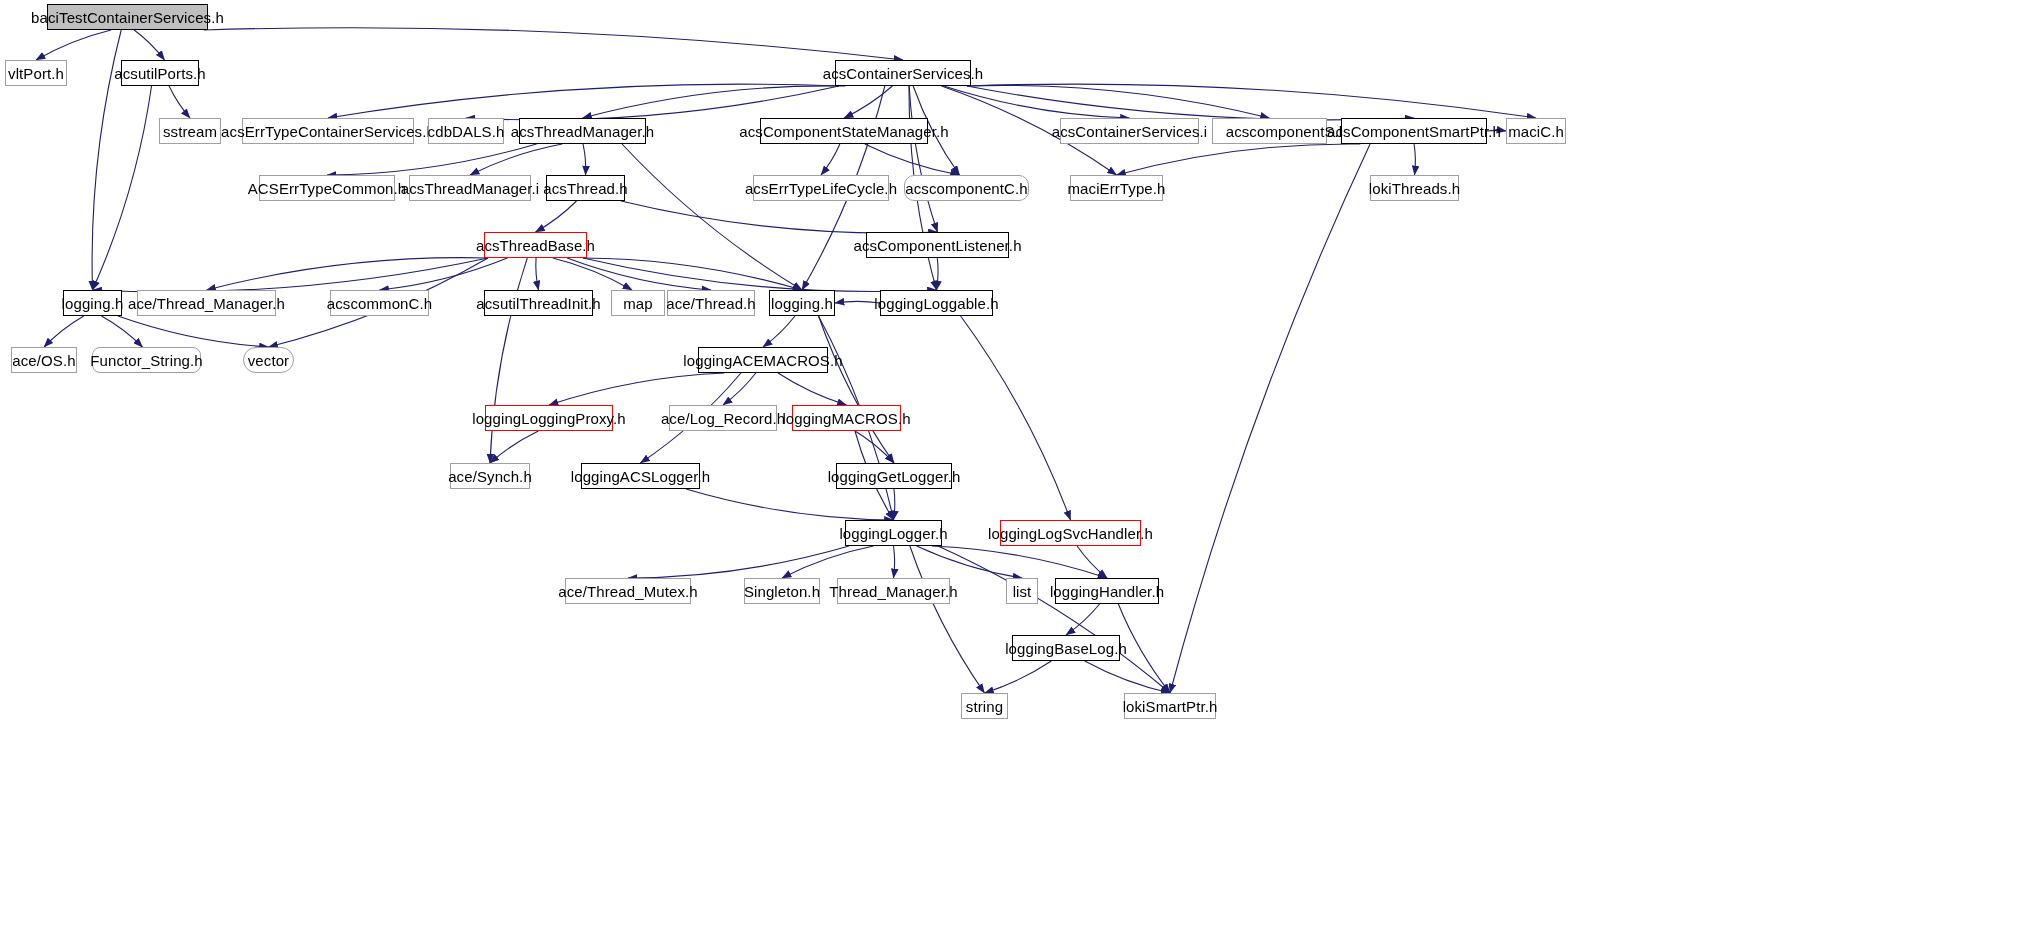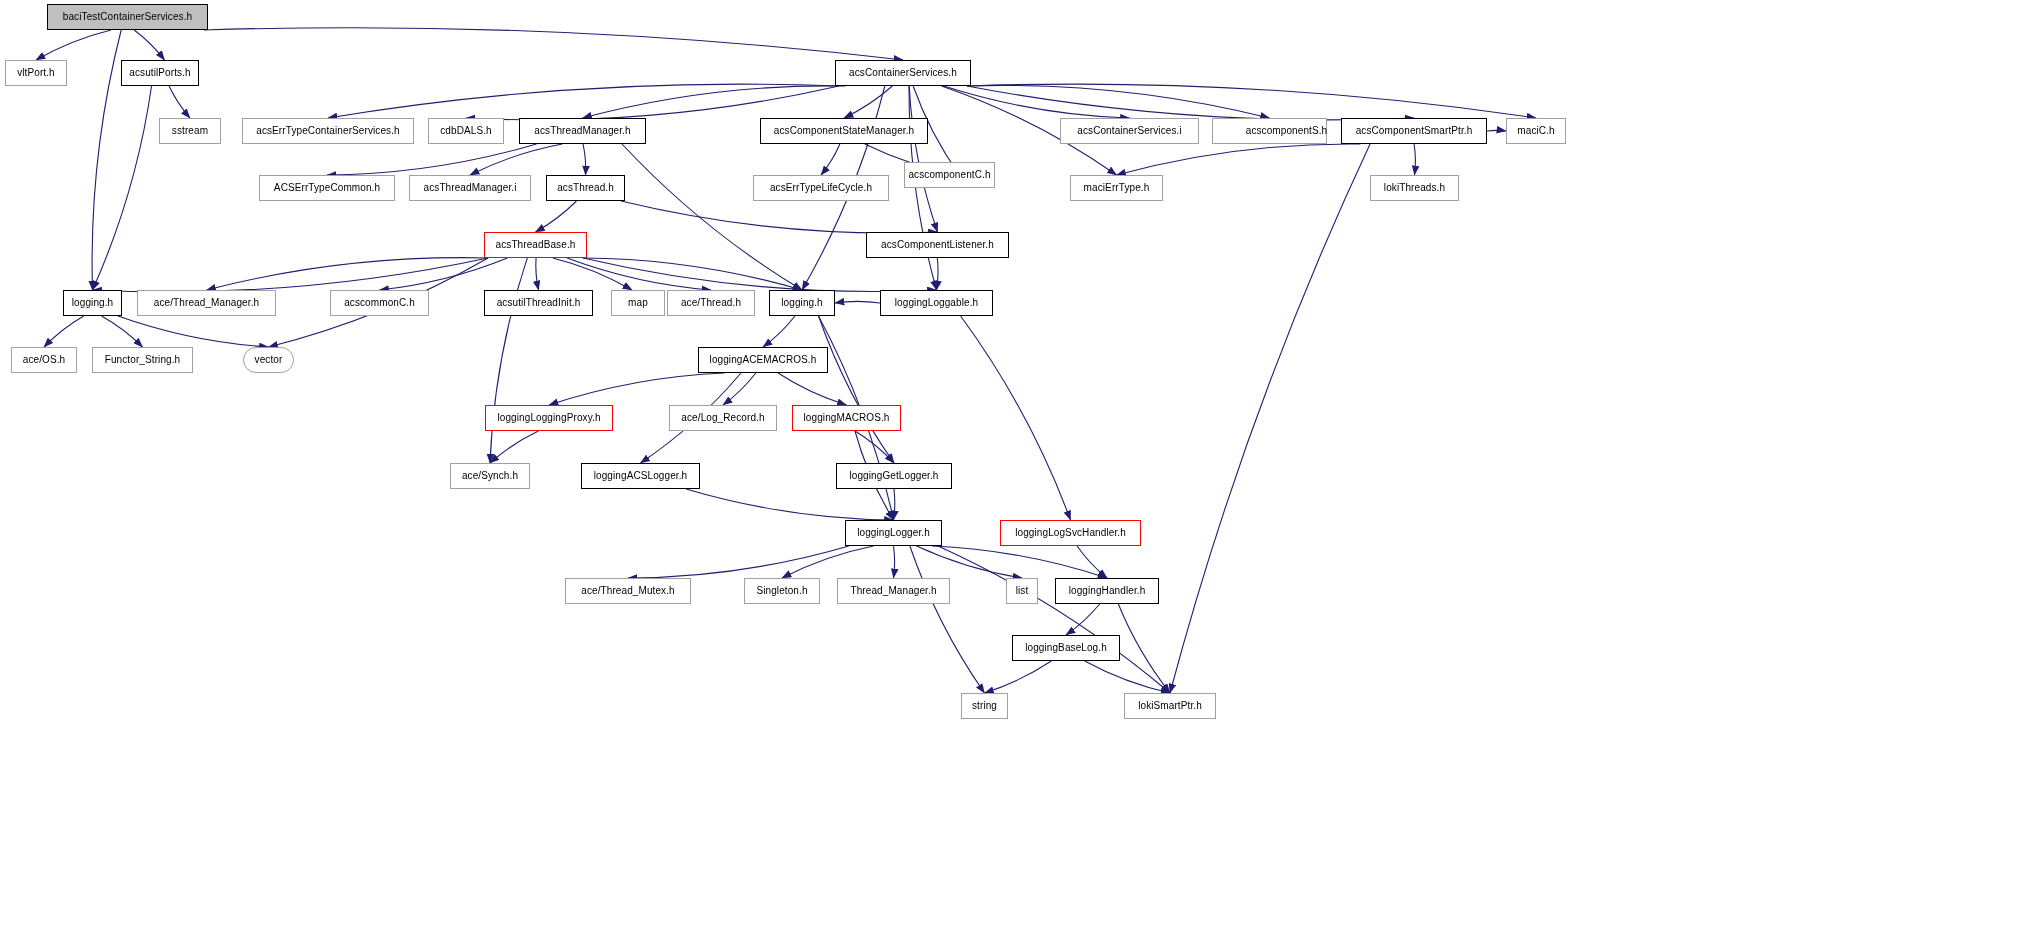--- a/index.html
+++ b/index.html
@@ -24,21 +24,21 @@
     pointer-events: none;
   }
   .node {
     position: absolute;
     box-sizing: border-box;
     display: flex;
     align-items: center;
     justify-content: center;
     background: #ffffff;
     border: 1px solid #a0a0a0;
-    font-size: 10px;
+    font-size: 15px;
     line-height: 1;
     color: #000000;
     white-space: nowrap;
     letter-spacing: 0.1px;
     height: 26px;
   }
   .node.root {
     background: #bfbfbf;
     border: 1px solid #000000;
   }
@@ -181,21 +181,21 @@
       </div>
       <div class="node " style="left: 409px; top: 175px; width: 122px;">
         <span class="node-label">acsThreadManager.i</span>
       </div>
       <div class="node black" style="left: 546px; top: 175px; width: 79px;">
         <span class="node-label">acsThread.h</span>
       </div>
       <div class="node " style="left: 753px; top: 175px; width: 136px;">
         <span class="node-label">acsErrTypeLifeCycle.h</span>
       </div>
-      <div class="node " style="left: 904px; top: 162px; width: 91px;">
+      <div class="node " style="left: 904px; top: 175px; width: 125px; border-radius: 10px;">
         <span class="node-label">acscomponentC.h</span>
       </div>
       <div class="node " style="left: 1070px; top: 175px; width: 93px;">
         <span class="node-label">maciErrType.h</span>
       </div>
       <div class="node " style="left: 1370px; top: 175px; width: 89px;">
         <span class="node-label">lokiThreads.h</span>
       </div>
       <div class="node red" style="left: 484px; top: 232px; width: 103px;">
         <span class="node-label">acsThreadBase.h</span>
@@ -223,21 +223,21 @@
       </div>
       <div class="node black" style="left: 769px; top: 290px; width: 66px;">
         <span class="node-label">logging.h</span>
       </div>
       <div class="node black" style="left: 880px; top: 290px; width: 113px;">
         <span class="node-label">loggingLoggable.h</span>
       </div>
       <div class="node " style="left: 11px; top: 347px; width: 66px;">
         <span class="node-label">ace/OS.h</span>
       </div>
-      <div class="node " style="left: 92px; top: 347px; width: 101px;">
+      <div class="node " style="left: 92px; top: 347px; width: 109px; border-radius: 8px;">
         <span class="node-label">Functor_String.h</span>
       </div>
       <div class="node " style="left: 243px; top: 347px; width: 51px; border-radius: 13px;">
         <span class="node-label">vector</span>
       </div>
       <div class="node black" style="left: 698px; top: 347px; width: 130px;">
         <span class="node-label">loggingACEMACROS.h</span>
       </div>
       <div class="node red" style="left: 485px; top: 405px; width: 128px;">
         <span class="node-label">loggingLoggingProxy.h</span>

